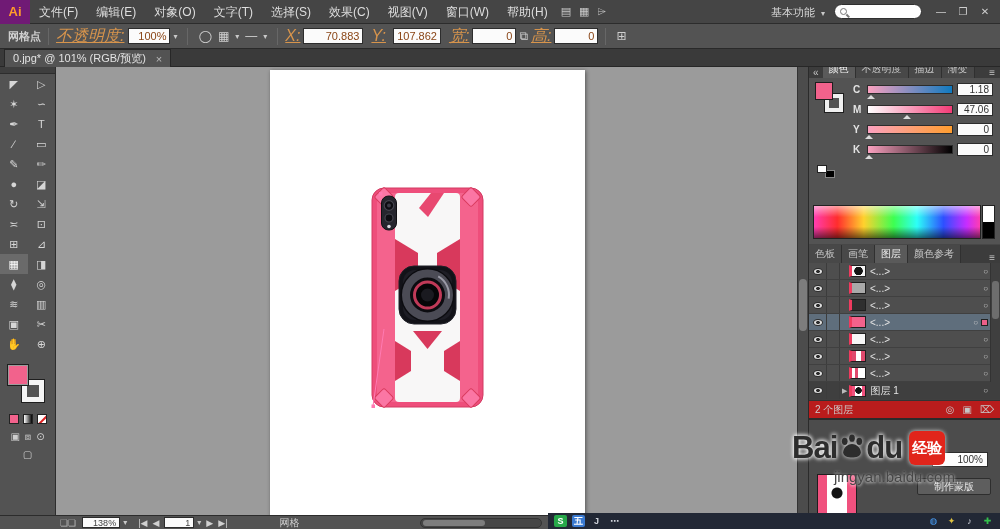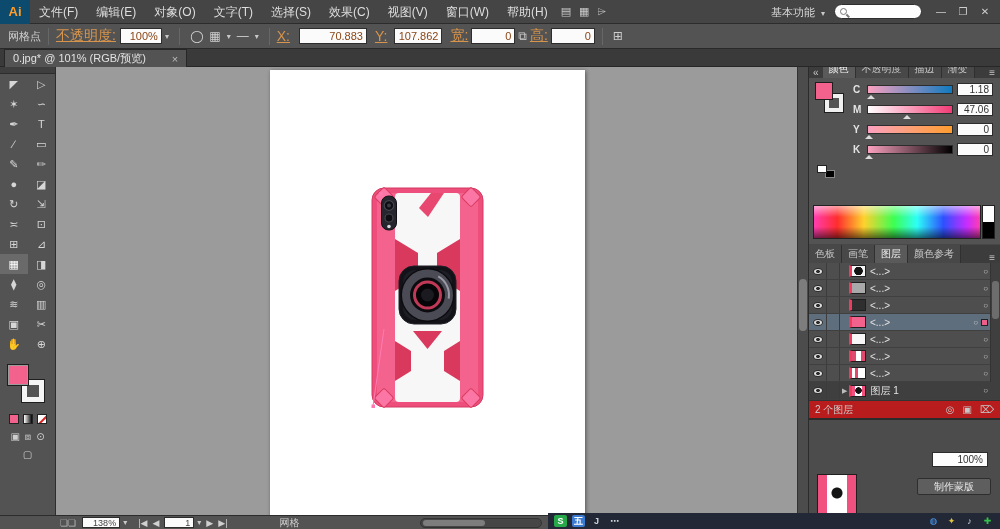--- a/index.html
+++ b/index.html
@@ -1,42 +1,42 @@
 <!DOCTYPE html>
 <html><head>
 <meta charset="utf-8">
 <style>
   *{margin:0;padding:0;box-sizing:border-box;font-family:"Liberation Sans","DejaVu Sans",sans-serif;user-select:none;}
   html,body{width:1000px;height:529px;overflow:hidden;}
   #app{position:relative;width:1000px;height:529px;background:#535353;font-size:12px;color:#d8d8d8;}
 
   
   #menubar{position:absolute;top:0;left:0;width:1000px;height:24px;background:#454545;border-bottom:1px solid #2c2c2c;display:flex;align-items:center;z-index:10;}
-  #ai-logo{width:30px;height:24px;background:#0c4a6e;color:#ff9c2a;font-weight:bold;font-size:13px;display:flex;align-items:center;justify-content:center;}
+  #ai-logo{width:30px;height:24px;background:#701a75;color:#ff9c2a;font-weight:bold;font-size:13px;display:flex;align-items:center;justify-content:center;}
   .mi{padding:0 9px;height:24px;line-height:24px;font-size:12px;color:#dedede;white-space:nowrap;}
   .mb-ico{color:#c9c9c9;font-size:11px;margin:0 4px;}
   #workspace{position:absolute;right:172px;top:0;height:24px;line-height:24px;font-size:11px;color:#d6d6d6;}
   #searchbox{position:absolute;right:78px;top:4px;width:88px;height:15px;background:#fdfdfd;border-radius:8px;border:1px solid #2e2e2e;display:flex;align-items:center;padding:0 5px;gap:4px;}
   #searchbox .mag{width:7px;height:7px;border:1.5px solid #777;border-radius:50%;position:relative;}
   #searchbox .mag::after{content:"";position:absolute;width:4px;height:1.5px;background:#777;transform:rotate(45deg);left:5px;top:6px;}
   .winbtn{width:22px;height:24px;line-height:24px;text-align:center;color:#cfcfcf;font-size:10px;}
   #winbtns{position:absolute;right:4px;top:0;display:flex;}
 
   
   #controlbar{position:absolute;top:24px;left:0;width:1000px;height:25px;background:#535353;border-bottom:1px solid #292929;display:flex;align-items:center;z-index:9;}
   .sep{width:1px;height:17px;background:#3a3a3a;border-right:1px solid #676767;margin:0 7px;}
-  .amber{color:#d7944c;font-size:14px;text-decoration:underline;white-space:nowrap;}
-  .plain-lbl{color:#cfcfcf;font-size:11px;white-space:nowrap;}
+  .amber{color:#d7944c;font-size:16px;text-decoration:underline;white-space:nowrap;font-style:italic;}
+  .plain-lbl{color:#cfcfcf;font-size:11px;white-space:nowrap;font-weight:bold;}
   .fld{background:#fbfbfb;border:1px solid #2d2d2d;height:16px;font-size:11px;color:#8a4516;padding:0 3px;display:inline-flex;align-items:center;justify-content:flex-end;}
   .caret{color:#c9c9c9;font-size:8px;margin:0 3px;}
   .cb-ico{color:#cfcfcf;font-size:12px;margin:0 3px;}
 
   
   #tabbar{position:absolute;top:49px;left:0;width:1000px;height:18px;background:#3a3a3a;border-bottom:1px solid #272727;z-index:8;}
-  #doctab{position:absolute;left:4px;top:0;height:18px;background:#535353;border:1px solid #272727;border-bottom:none;display:flex;align-items:center;gap:26px;padding:0 8px;font-size:11px;color:#e2e2e2;}
+  #doctab{position:absolute;left:4px;top:0;height:18px;background:#535353;border:1px solid #272727;border-bottom:none;display:flex;align-items:center;gap:10px;padding:0 8px;font-size:11px;color:#e2e2e2;}
   #doctab .x{color:#b9b9b9;font-size:11px;}
 
   
   #toolbar{position:absolute;top:67px;left:0;width:56px;height:448px;background:#535353;border-right:1px solid #2d2d2d;z-index:7;}
   #toolbar .grip{height:7px;background:#3e3e3e;border-bottom:1px solid #2d2d2d;}
   #tools{display:grid;grid-template-columns:repeat(2,1fr);}
   .tool{height:20px;line-height:20px;text-align:center;font-size:11px;color:#d6d6d6;}
   .tool.active{background:#6a6a6a;color:#fff;}
   #fillstroke{position:relative;height:48px;margin-top:8px;}
   #stroke-sw{position:absolute;left:22px;top:18px;width:22px;height:22px;border:5px solid #f4f4f4;outline:1px solid #1e1e1e;background:#535353;}
@@ -190,21 +190,21 @@
     <span class="fld" style="width:42px;margin-left:4px">100%</span>
     <span class="caret">▾</span>
     <span class="sep"></span>
     <span class="cb-ico">◯</span>
     <span class="cb-ico">▦</span>
     <span class="caret">▾</span>
     <span class="cb-ico">—</span>
     <span class="caret">▾</span>
     <span class="sep"></span>
     <span class="amber">X:</span>
-    <span class="fld" style="width:68px;margin-left:9px">70.883</span>
+    <span class="fld" style="width:60px;margin-left:3px">70.883</span>
     <span class="amber" style="margin-left:8px">Y:</span>
     <span class="fld" style="width:48px;margin-left:7px">107.862</span>
     <span class="amber" style="margin-left:8px">宽:</span>
     <span class="fld" style="width:44px;margin-left:3px">0</span>
     <span class="cb-ico">⧉</span>
     <span class="amber">高:</span>
     <span class="fld" style="width:44px;margin-left:3px">0</span>
     <span class="sep"></span>
     <span class="cb-ico">⊞</span>
   </div>
@@ -486,20 +486,34 @@
     <span class="fld" style="width:30px;margin-left:5px">1</span>
     <span class="caret">▾</span>
     <span style="margin-left:2px">▶</span>
     <span style="margin-left:5px">▶|</span>
     <span style="margin-left:52px;font-size:10px">网格</span>
     <div id="hscroll">
       <div class="thumb"></div>
     </div>
   </div>
 
+  <div id="watermark">
+    <div id="wm-line1">
+      <span class="wm-txt">Bai</span>
+      <svg id="wm-paw" viewBox="0 0 100 100" xmlns="http://www.w3.org/2000/svg">
+        <ellipse cx="22" cy="32" rx="11" ry="14" fill="#2d2d2d"></ellipse>
+        <ellipse cx="50" cy="20" rx="11" ry="14" fill="#2d2d2d"></ellipse>
+        <ellipse cx="78" cy="32" rx="11" ry="14" fill="#2d2d2d"></ellipse>
+        <path d="M50 42 C70 42 84 60 84 74 C84 90 66 94 50 94 C34 94 16 90 16 74 C16 60 30 42 50 42 Z" fill="#2d2d2d"></path>
+      </svg>
+      <span class="wm-txt">du</span>
+      <span id="wm-badge">经验</span>
+    </div>
+    <div id="wm-url">jingyan.baidu.com</div>
+  </div>
 
   <div id="taskbar">
     <span class="tray tr-s">S</span>
     <span class="tray tr-wu">五</span>
     <span class="tray tr-j">J</span>
     <span class="tray tr-more">⋯</span>
     <span class="spring"></span>
     <span class="tray tr-b">◍</span>
     <span class="tray tr-y2">✦</span>
     <span class="tray tr-w">♪</span>

